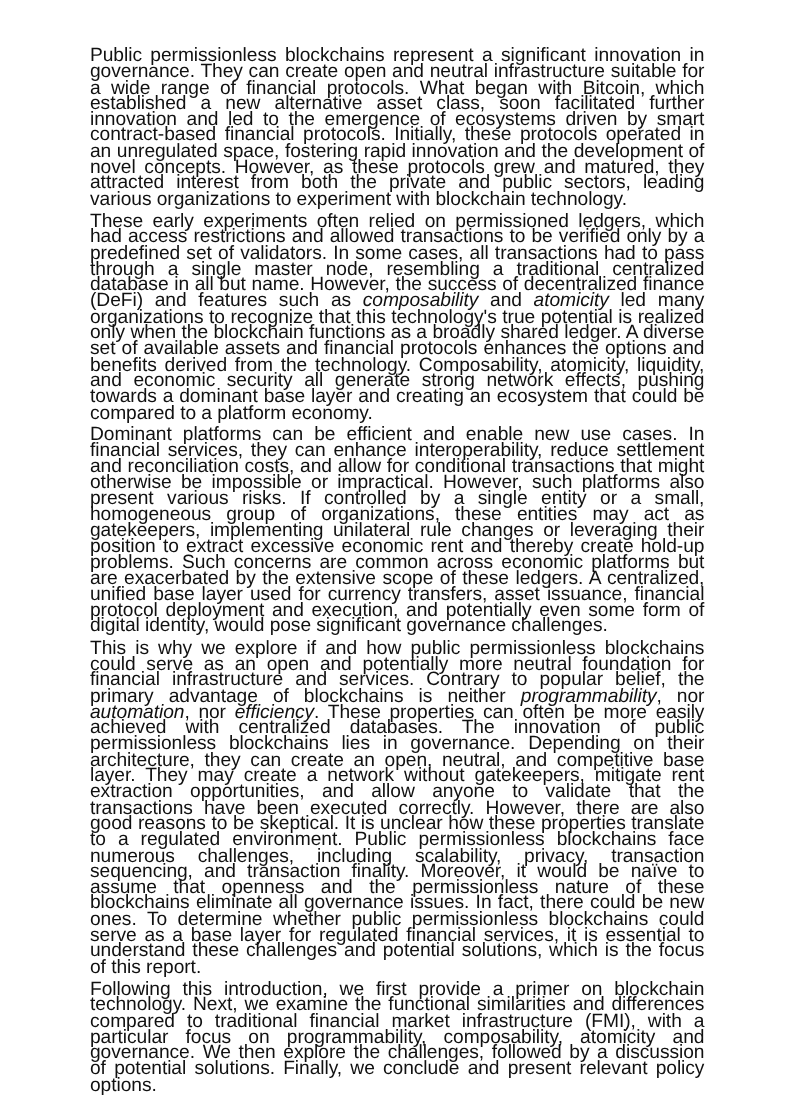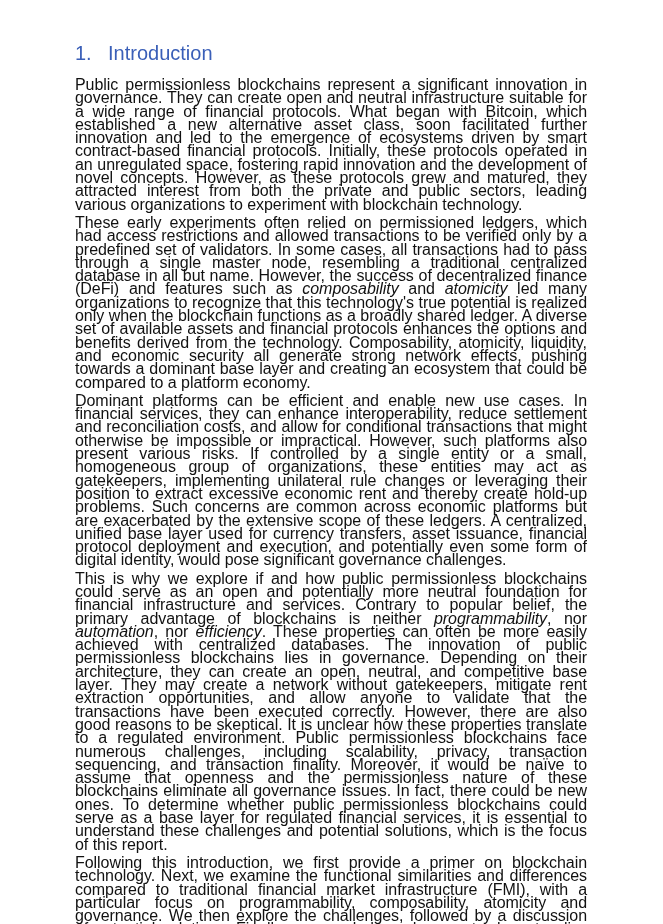--- a/index.html
+++ b/index.html
@@ -25,21 +25,20 @@
     line-height: 13.3px;
     text-align: justify;
     letter-spacing: -0.05px;
   }
   em { }
 </style>
 </head>
 <body>
 
 <div class="page">
-  <h1 style="color: rgb(58, 95, 184);"><span class="num">1.</span><span>Introduction</span></h1>
   <div id="body">
     <p><span>Public permissionless blockchains represent a significant innovation in governance. They can create open and neutral infrastructure suitable for a wide range of financial protocols. What began with Bitcoin, which established a new alternative asset class, soon facilitated further innovation and led to the emergence of ecosystems driven by smart contract-based financial protocols. Initially, these protocols operated in an unregulated space, fostering rapid innovation and the development of novel concepts. However, as these protocols grew and matured, they attracted interest from both the private and public sectors, leading various organizations to experiment with blockchain technology.</span></p>
     <p><span>These early experiments often relied on permissioned ledgers, which had access restrictions and allowed transactions to be verified only by a predefined set of validators. In some cases, all transactions had to pass through a single master node, resembling a traditional centralized database in all but name. However, the success of decentralized finance (DeFi) and features such as </span><em>composability</em><span> and </span><em>atomicity</em><span> led many organizations to recognize that this technology's true potential is realized only when the blockchain functions as a broadly shared ledger. A diverse set of available assets and financial protocols enhances the options and benefits derived from the technology. Composability, atomicity, liquidity, and economic security all generate strong network effects, pushing towards a dominant base layer and creating an ecosystem that could be compared to a platform economy.</span></p>
     <p><span>Dominant platforms can be efficient and enable new use cases. In financial services, they can enhance interoperability, reduce settlement and reconciliation costs, and allow for conditional transactions that might otherwise be impossible or impractical. However, such platforms also present various risks. If controlled by a single entity or a small, homogeneous group of organizations, these entities may act as gatekeepers, implementing unilateral rule changes or leveraging their position to extract excessive economic rent and thereby create hold-up problems. Such concerns are common across economic platforms but are exacerbated by the extensive scope of these ledgers. A centralized, unified base layer used for currency transfers, asset issuance, financial protocol deployment and execution, and potentially even some form of digital identity, would pose significant governance challenges.</span></p>
     <p><span>This is why we explore if and how public permissionless blockchains could serve as an open and potentially more neutral foundation for financial infrastructure and services. Contrary to popular belief, the primary advantage of blockchains is neither </span><em>programmability</em><span>, nor </span><em>automation</em><span>, nor </span><em>efficiency</em><span>. These properties can often be more easily achieved with centralized databases. The innovation of public permissionless blockchains lies in governance. Depending on their architecture, they can create an open, neutral, and competitive base layer. They may create a network without gatekeepers, mitigate rent extraction opportunities, and allow anyone to validate that the transactions have been executed correctly. However, there are also good reasons to be skeptical. It is unclear how these properties translate to a regulated environment. Public permissionless blockchains face numerous challenges, including scalability, privacy, transaction sequencing, and transaction finality. Moreover, it would be naïve to assume that openness and the permissionless nature of these blockchains eliminate all governance issues. In fact, there could be new ones. To determine whether public permissionless blockchains could serve as a base layer for regulated financial services, it is essential to understand these challenges and potential solutions, which is the focus of this report.</span></p>
     <p><span>Following this introduction, we first provide a primer on blockchain technology. Next, we examine the functional similarities and differences compared to traditional financial market infrastructure (FMI), with a particular focus on programmability, composability, atomicity and governance. We then explore the challenges, followed by a discussion of potential solutions. Finally, we conclude and present relevant policy options.</span></p>
   </div>
 </div>
 
 </body></html>

